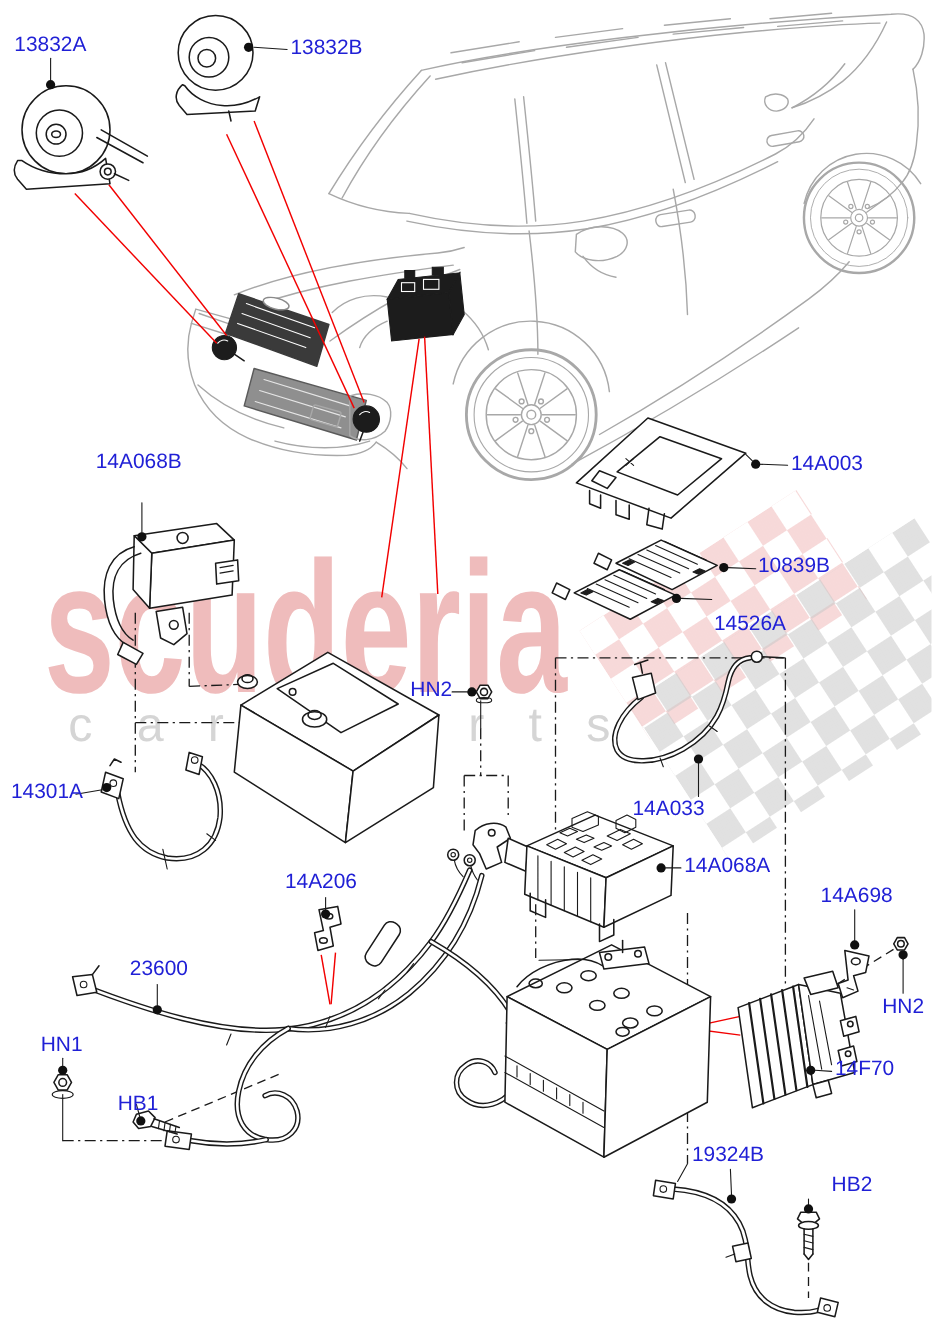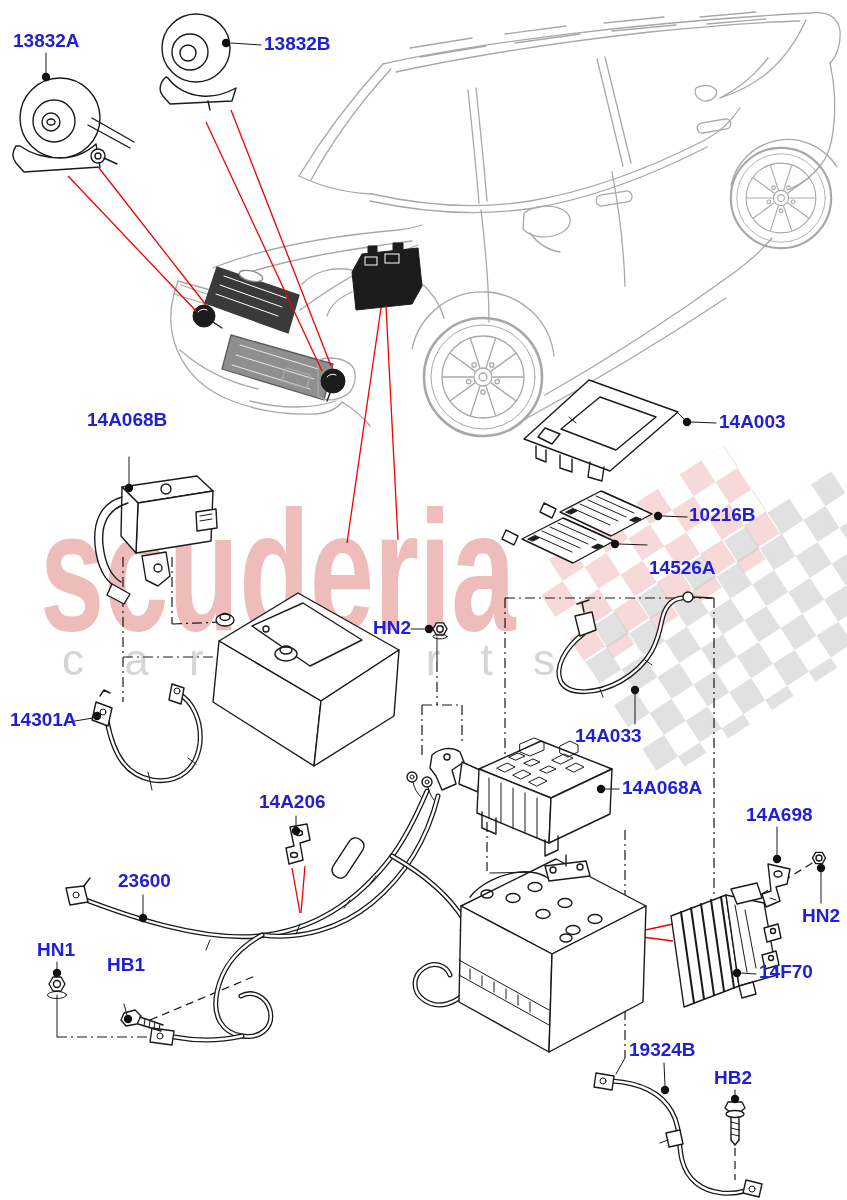--- a/index.html
+++ b/index.html
@@ -10,21 +10,21 @@
     background:repeating-conic-gradient(rgba(240,186,186,.55) 0% 25%, transparent 0% 50%);
     background-size:52px 52px;}
   .checker.gray{left:592px;top:542px;width:310px;height:168px;transform:rotate(-33deg);
     background:repeating-conic-gradient(rgba(200,200,200,.55) 0% 25%, transparent 0% 50%);
     background-size:52px 52px;}
   .wm-brand{position:absolute;left:40px;top:486px;font-size:170px;font-weight:bold;line-height:1;
     color:#efbcbc;transform:scaleX(.68);transform-origin:left top;white-space:pre;}
   .wm-sub{position:absolute;left:62px;top:638px;font-size:44px;line-height:1;color:#d5d5d5;
     letter-spacing:14px;white-space:pre;}
   svg.diagram{position:absolute;left:0;top:0;}
-  .plabel{position:absolute;color:#2020d6;font-size:19px;line-height:1.1;white-space:nowrap;cursor:pointer;font-weight:bold;}
+  .plabel{position:absolute;color:#2020d6;font-size:19px;line-height:1.1;white-space:nowrap;cursor:pointer;}
   
   .g{stroke:#a8a8a8;fill:none;stroke-width:1.3;stroke-linecap:round;stroke-linejoin:round;}
   .k{stroke:#1a1a1a;fill:none;stroke-width:1.4;stroke-linecap:round;stroke-linejoin:round;}
   .kt{stroke:#1a1a1a;fill:none;stroke-width:1;stroke-linecap:round;}
   .fw{fill:#fff;}
   .dk{fill:#1c1c1c;stroke:#1c1c1c;stroke-width:1;}
   .r{stroke:#f20000;fill:none;stroke-width:1.3;}
   .dd{stroke:#1a1a1a;fill:none;stroke-width:1.2;stroke-dasharray:10 4 2 4;}
   .dot{fill:#101010;stroke:none;}
   .cab{stroke:#1a1a1a;stroke-width:5;fill:none;stroke-linecap:round;}
@@ -435,28 +435,28 @@
       <circle cx="737" cy="973" r="4.2"></circle>
         <circle cx="665" cy="1090" r="4.2"></circle>
       <circle cx="735" cy="1099" r="4.2"></circle>
     </g>
   </svg>
 
   <div class="plabel" style="left:13px;top:31px">13832A</div>
   <div class="plabel" style="left:264px;top:34px">13832B</div>
   <div class="plabel" style="left:87px;top:410px">14A068B</div>
   <div class="plabel" style="left:719px;top:412px">14A003</div>
-  <div class="plabel" style="left:689px;top:505px">10216B</div>
+  <div class="plabel" style="left:689px;top:505px">10839B</div>
   <div class="plabel" style="left:649px;top:558px">14526A</div>
   <div class="plabel" style="left:373px;top:618px">HN2</div>
   <div class="plabel" style="left:575px;top:726px">14A033</div>
   <div class="plabel" style="left:10px;top:710px">14301A</div>
   <div class="plabel" style="left:622px;top:778px">14A068A</div>
   <div class="plabel" style="left:259px;top:792px">14A206</div>
   <div class="plabel" style="left:118px;top:871px">23600</div>
   <div class="plabel" style="left:746px;top:805px">14A698</div>
   <div class="plabel" style="left:802px;top:906px">HN2</div>
   <div class="plabel" style="left:37px;top:940px">HN1</div>
-  <div class="plabel" style="left:107px;top:955px">HB1</div>
+  <div class="plabel" style="left:107px;top:994px">HB1</div>
   <div class="plabel" style="left:759px;top:962px">14F70</div>
   <div class="plabel" style="left:629px;top:1040px">19324B</div>
-  <div class="plabel" style="left:714px;top:1068px">HB2</div>
+  <div class="plabel" style="left:756px;top:1068px">HB2</div>
 </div>
 
 </body></html>

